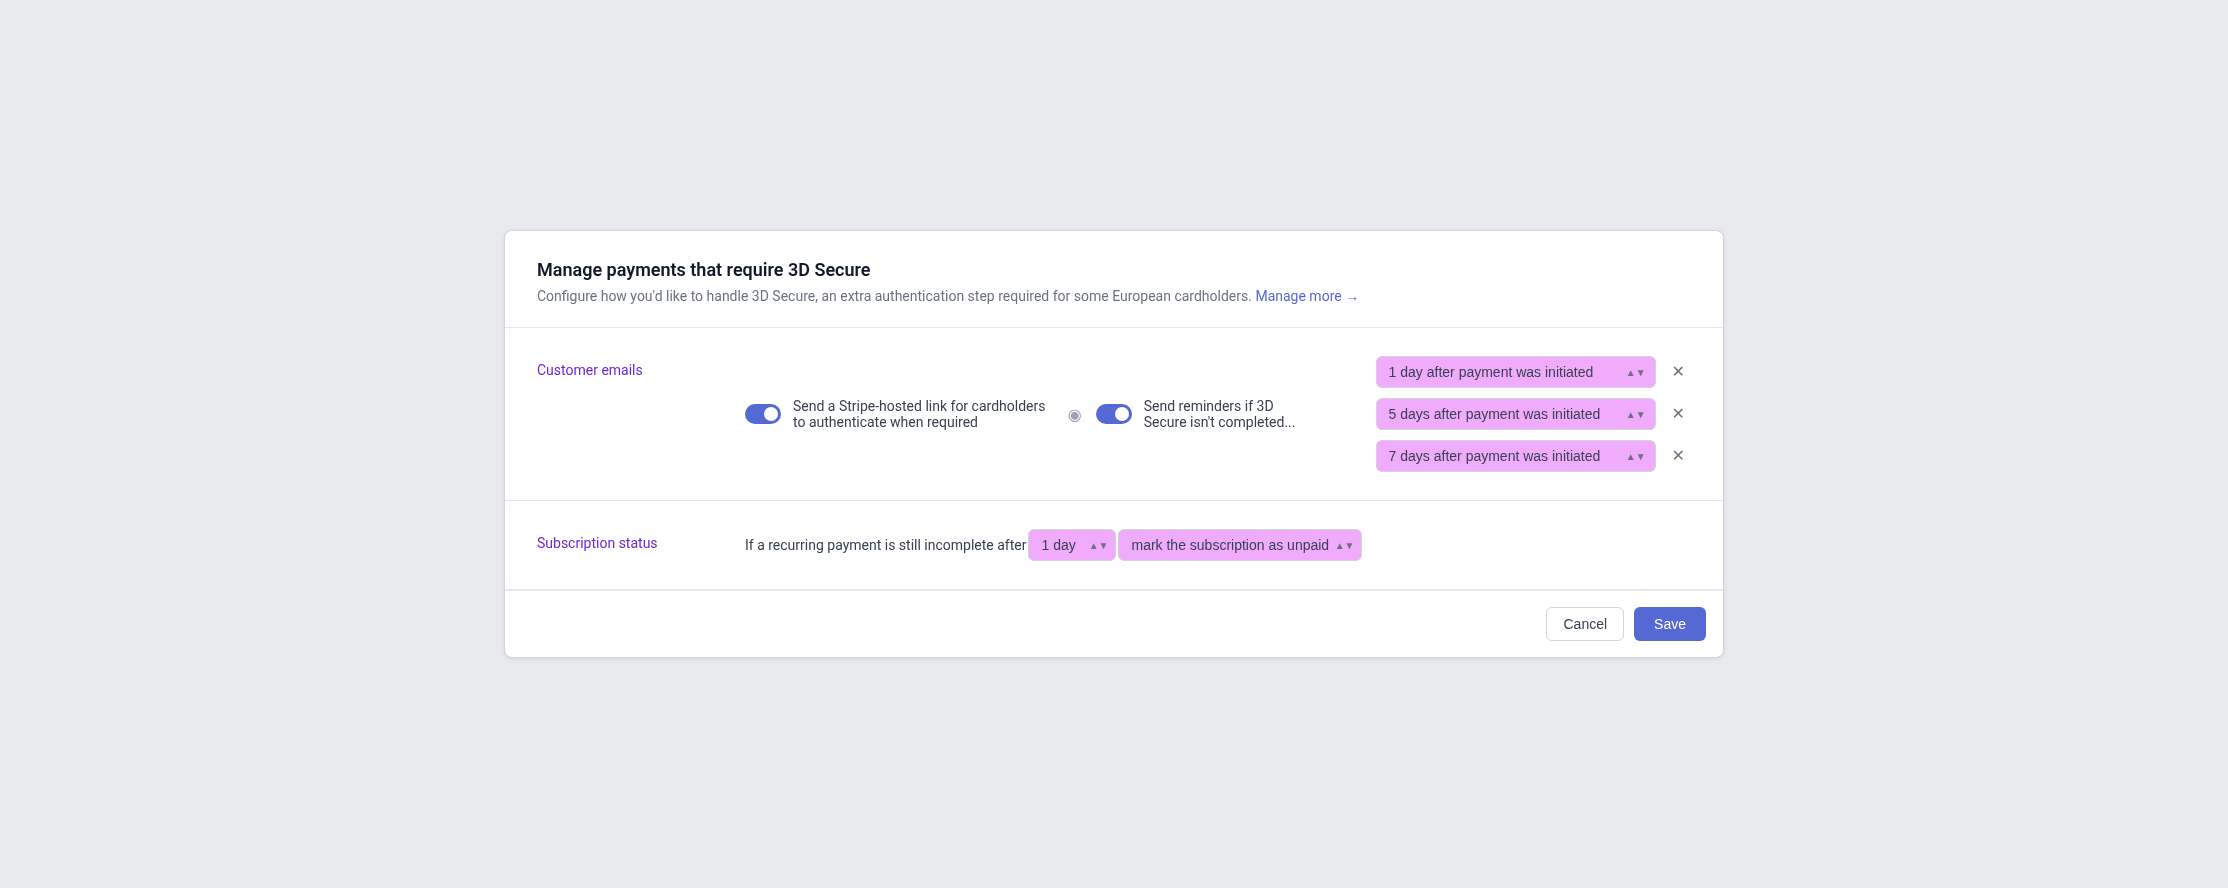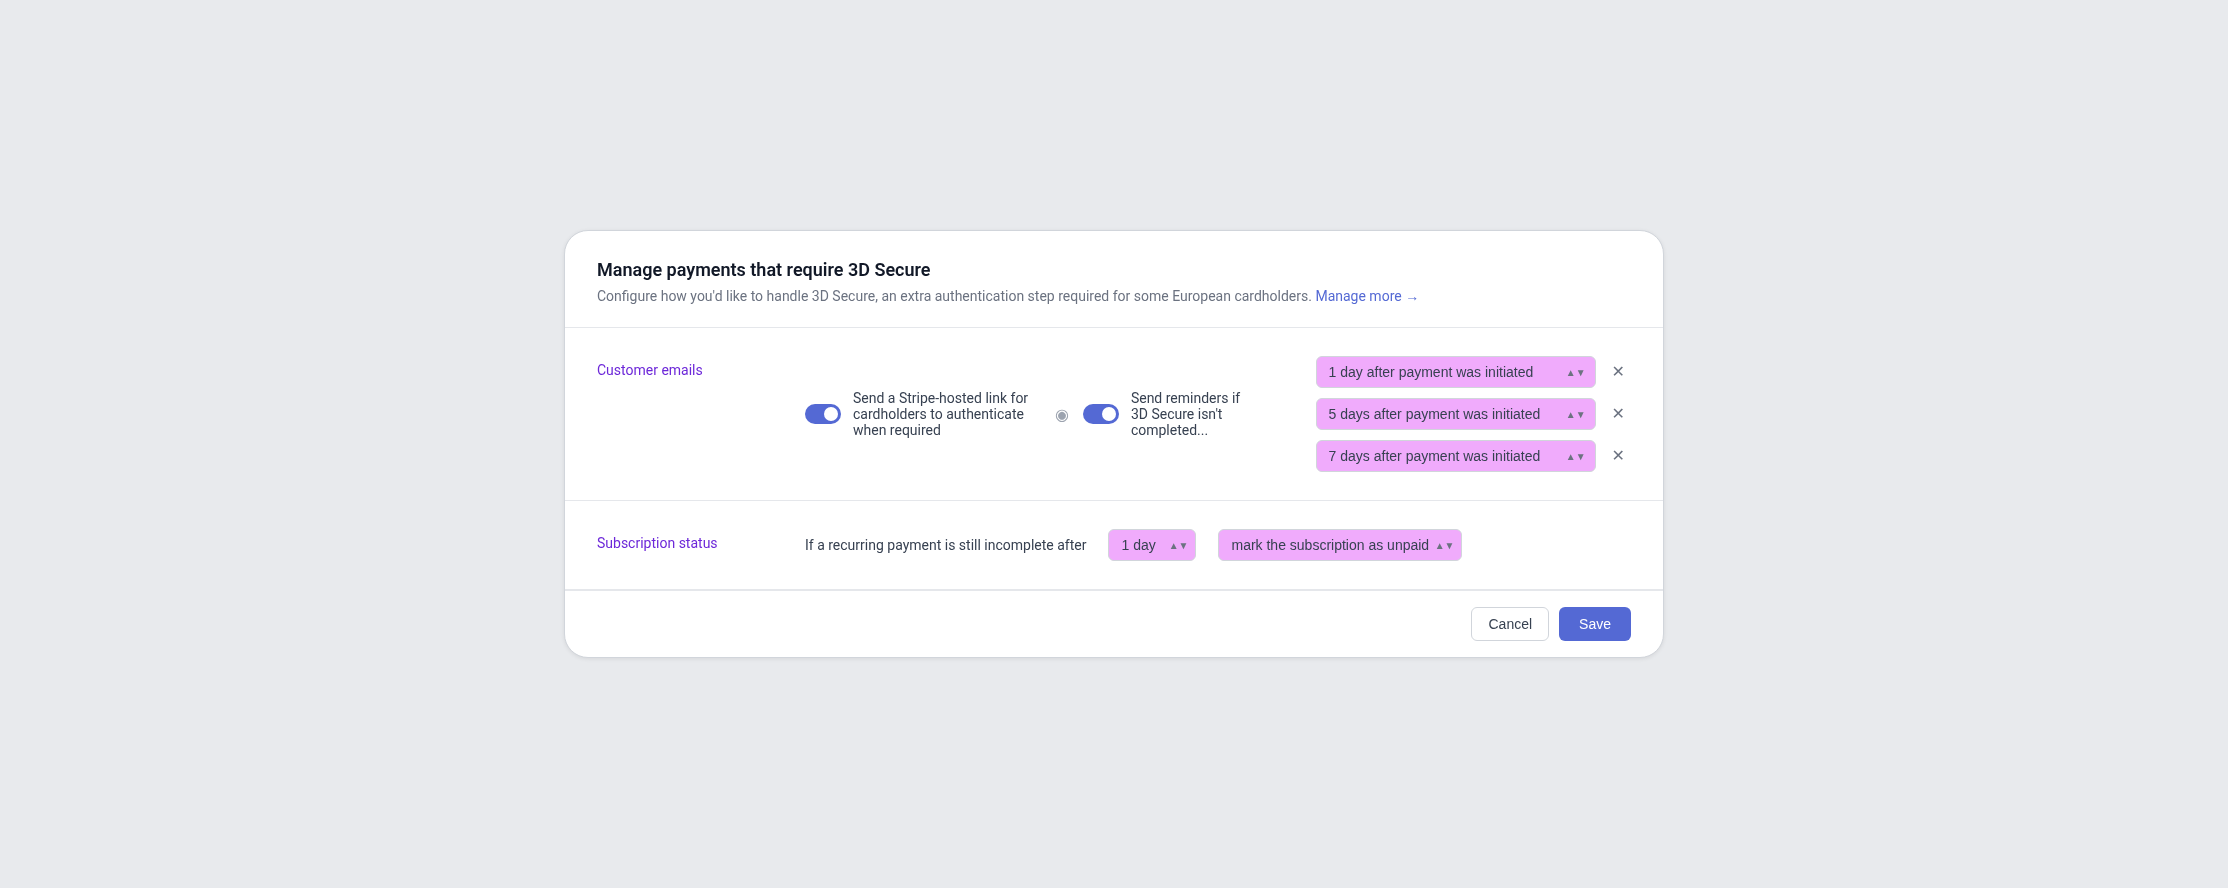--- a/index.html
+++ b/index.html
@@ -12,23 +12,23 @@
       background: #e8eaed;
       display: flex;
       align-items: center;
       justify-content: center;
       min-height: 100vh;
       font-family: -apple-system, BlinkMacSystemFont, 'Segoe UI', Roboto, sans-serif;
     }
 
     .card {
       background: #ffffff;
-      border-radius: 24px;
+      border-radius: 8px;
       border: 1px solid #d1d5db;
-      width: 1100px;
+      width: 1220px;
       overflow: hidden;
       box-shadow: 0 1px 4px rgba(0,0,0,0.08);
     }
 
     .section-header {
       padding: 28px 32px 20px 32px;
     }
 
     .section-title {
       font-size: 18px;
@@ -191,21 +191,21 @@
     
     .subscription-body {
       padding: 28px 32px;
       display: flex;
       gap: 48px;
     }
 
     .subscription-controls {
       display: flex;
       align-items: center;
-      gap: 22px;
+      gap: 2px;
       flex-wrap: wrap;
     }
 
     .subscription-text {
       font-size: 14px;
       color: #374151;
     }
 
     .subscription-select {
       appearance: none;
@@ -239,21 +239,21 @@
     .status-select-wrapper .select-arrows {
       right: 8px;
     }
 
     .status-select {
       min-width: 240px;
     }
 
     
     .card-footer {
-      padding: 16px 32px;
+      padding: 16px 17px;
       display: flex;
       justify-content: flex-end;
       gap: 10px;
       border-top: 1px solid #e5e7eb;
     }
 
     .btn-cancel {
       background: #ffffff;
       border: 1px solid #d1d5db;
       border-radius: 6px;

